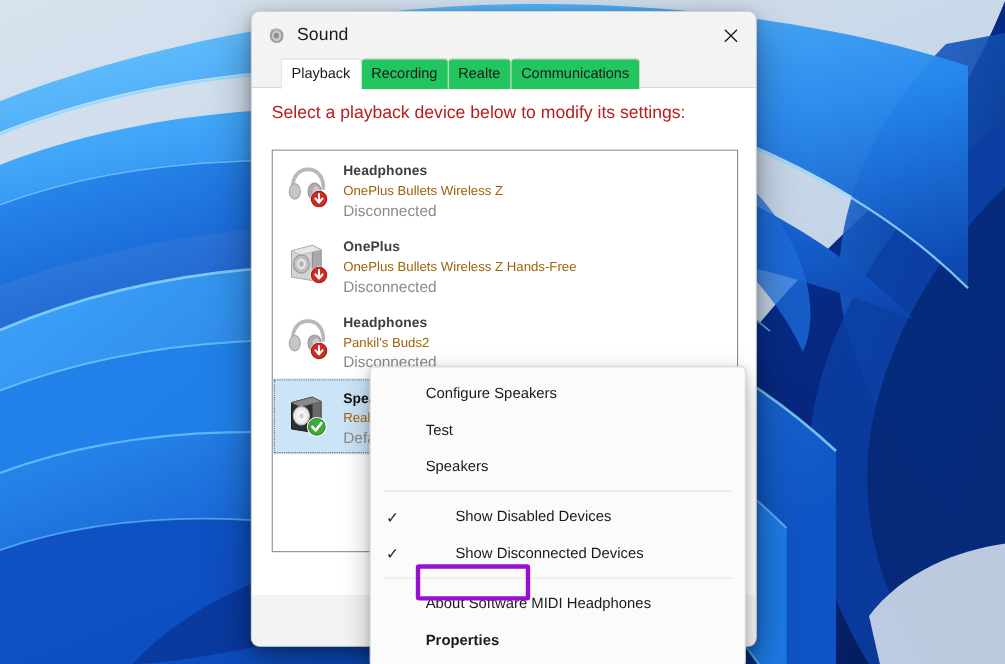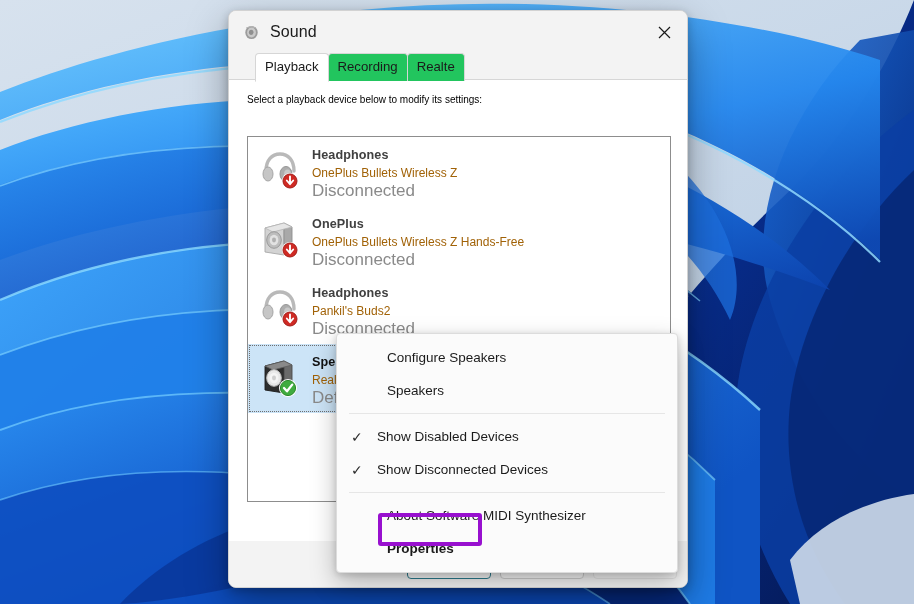--- a/index.html
+++ b/index.html
@@ -88,21 +88,21 @@
   }
 
   
   #tabpage {
     position:absolute;
     left:0; right:0; top:69px; bottom:44px;
     background:#ffffff;
     border-top:none;
   }
   #page-hint {
-    font-size:10px; color:#000000;
+    font-size:16px; color:#b91c1c;
     padding:14px 0 0 18px;
   }
 
   
   #device-list {
     position:absolute;
     left:18px; top:56px;
     width:424px; height:366px;
     background:#ffffff;
     border:1px solid #8d8d8d;
@@ -116,21 +116,21 @@
   }
   .device-row.selected {
     background:#cce4f7;
     outline:1px dotted #6f6f6f;
     outline-offset:-2px;
   }
   .dev-icon { width:48px; height:48px; flex:none; position:relative; margin-top:2px;}
   .dev-text { margin-left:8px; padding-top:4px; min-width:0; }
   .dev-name { font-size:12.6px; color:#404040; line-height:17px; font-weight:600; letter-spacing:.1px;}
   .dev-desc { font-size:12px; color:#a16207; line-height:18px; white-space:nowrap;}
-  .dev-status { font-size:17px; color:#8a8a8a; line-height:18px;}
+  .dev-status { font-size:14px; color:#8a8a8a; line-height:18px;}
   .device-row.selected .dev-name { font-weight:600; color:#111; }
 
   
   #configure-btn {
     position:absolute;
     left:250px; top:507px;
     width:84px; height:29px;
     background:#fdfdfd;
     border:1px solid #cfcfcf;
     border-radius:4px;
@@ -190,21 +190,21 @@
     padding-left:14px;
     font-size:13.5px; color:#1b1b1b;
     cursor:pointer;
     position:relative;
   }
   .menu-item .check {
     width:26px; flex:none;
     font-size:14px; color:#2b2b2b;
     display:flex; align-items:center;
   }
-  .menu-item .mlabel { white-space:nowrap; }
+  .menu-item .mlabel { white-space:nowrap;margin-left:37px; }
   .menu-item.no-check .mlabel { margin-left:36px; }
   .menu-item.bold .mlabel { font-weight:700; }
   .menu-sep {
     height:1px; background:#e6e6e6;
     margin:6px 12px 6px 12px;
   }
   
   #properties-highlight {
     position:absolute;
     left:378px; top:513px;
@@ -311,20 +311,23 @@
   <div id="tabstrip">
     <div class="tab active">
       <span>Playback</span>
     </div>
     <div class="tab inactive">
       <span>Recording</span>
     </div>
     <div class="tab inactive">
       <span>Realte</span>
     </div>
+    <div class="tab inactive">
+      <span>Communications</span>
+    </div>
   </div>
 
   <div id="tabpage">
     <div id="page-hint">Select a playback device below to modify its settings:</div>
 
     <div id="device-list">
 
       <div class="device-row">
         <div class="dev-icon">
           <svg width="48" height="48" viewBox="0 0 48 48">
@@ -425,38 +428,41 @@
   </div>
 
 </div>
 
 <div id="context-menu">
 
   <div class="menu-item no-check">
     <span class="mlabel">Configure Speakers</span>
   </div>
   <div class="menu-item no-check">
+    <span class="mlabel">Test</span>
+  </div>
+  <div class="menu-item no-check">
     <span class="mlabel">Speakers</span>
   </div>
 
   <div class="menu-sep"></div>
 
   <div class="menu-item">
     <span class="check">✓</span>
     <span class="mlabel">Show Disabled Devices</span>
   </div>
   <div class="menu-item">
     <span class="check">✓</span>
     <span class="mlabel">Show Disconnected Devices</span>
   </div>
 
   <div class="menu-sep"></div>
 
   <div class="menu-item no-check">
-    <span class="mlabel">About Software MIDI Synthesizer</span>
+    <span class="mlabel">About Software MIDI Headphones</span>
   </div>
   <div class="menu-item no-check bold">
     <span class="mlabel">Properties</span>
   </div>
 
 </div>
 
 <div id="properties-highlight"></div>
 
 </body></html>

